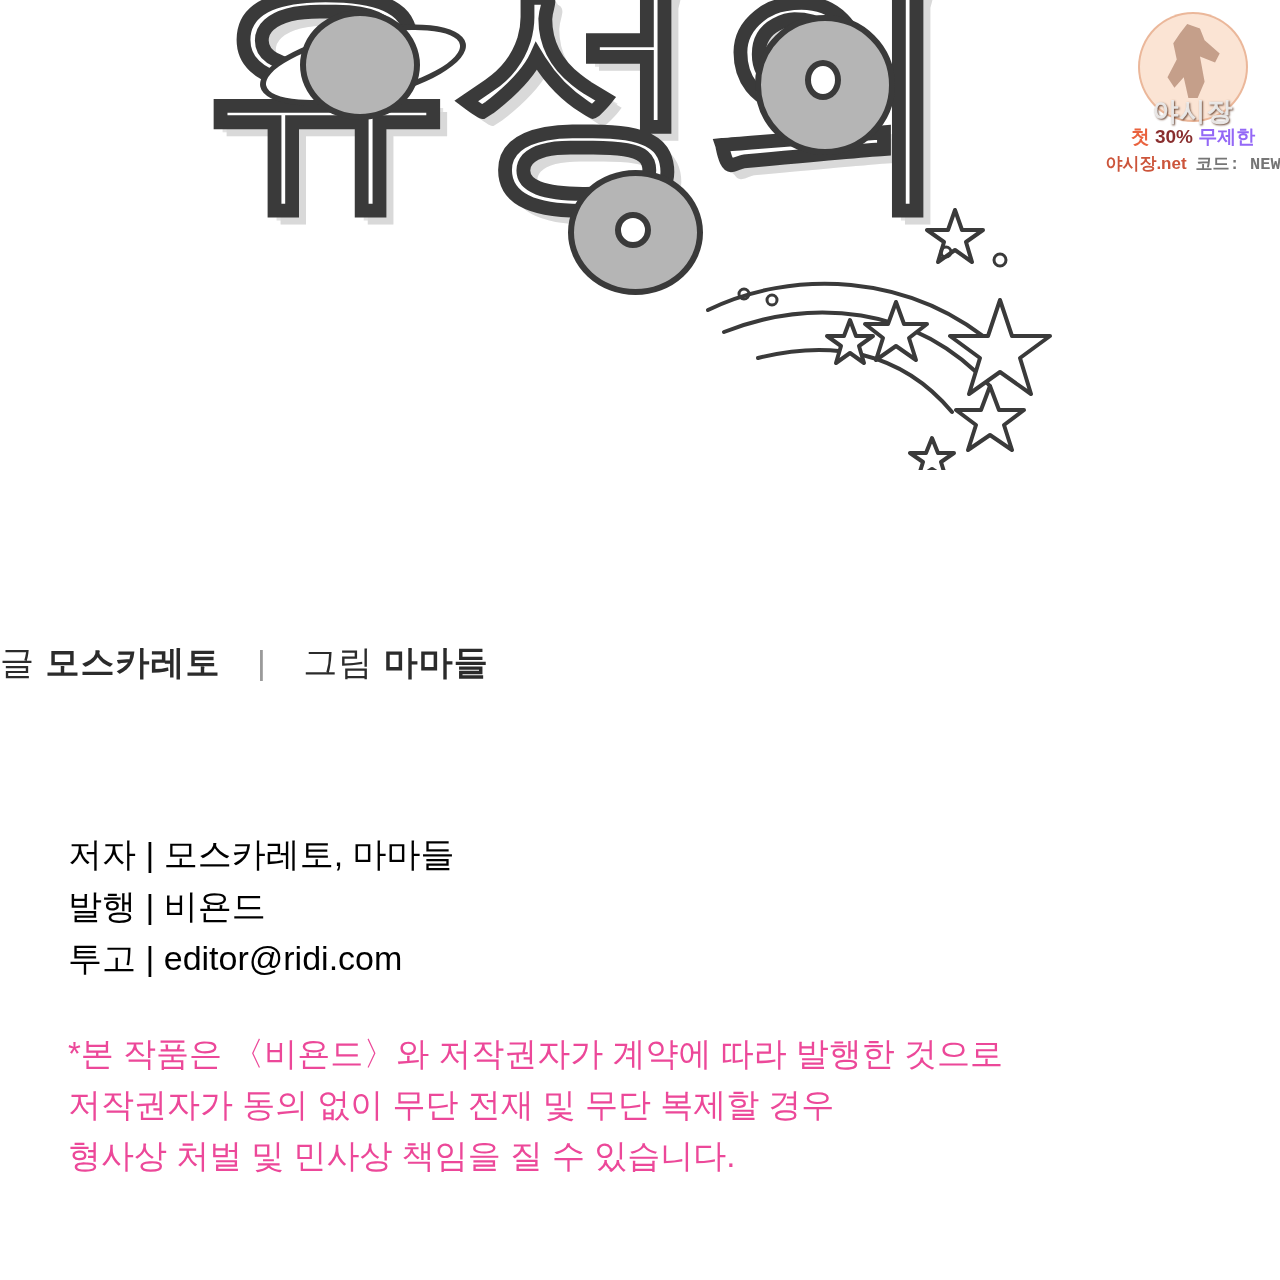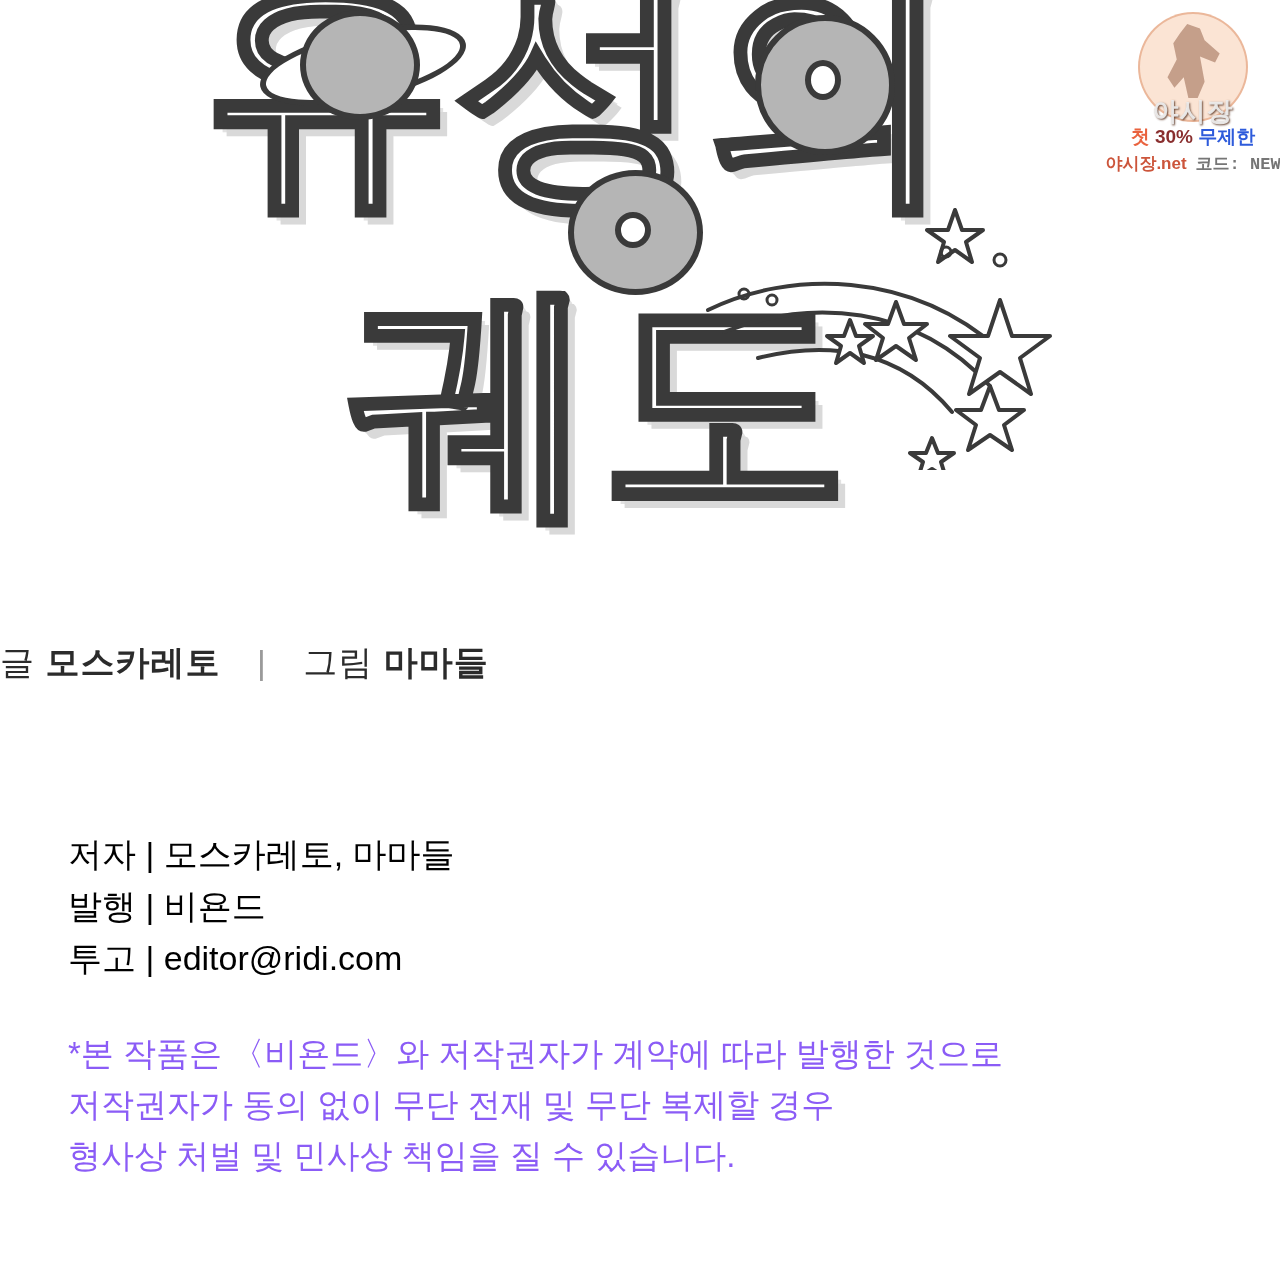--- a/index.html
+++ b/index.html
@@ -132,21 +132,21 @@
   }
   .meta div { white-space: nowrap; }
 
   
   .notice {
     position: absolute;
     left: 68px;
     top: 1028px;
     font-size: 33px;
     line-height: 51px;
-    color: #8b5cf6;
+    color: #ec4899;
   }
   .notice div { white-space: nowrap; }
 
   
   .watermark {
     position: absolute;
     right: 14px;
     top: 6px;
     width: 150px;
     height: 178px;
@@ -183,21 +183,21 @@
     left: 8px; top: 118px;
     width: 138px;
     text-align: center;
     font-size: 19px;
     font-weight: 700;
     color: #e8552e;
     text-shadow: 1px 1px 1px rgba(255,255,255,0.5);
     white-space: nowrap;
   }
   .wm-promo .pct { color: #7f1d1d; }
-  .wm-promo .free { color: #1d4ed8; }
+  .wm-promo .free { color: #8b5cf6; }
   .wm-footer {
     position: absolute;
     left: 4px; top: 146px;
     width: 146px;
     display: flex;
     justify-content: center;
     gap: 9px;
     font-size: 17px;
     font-weight: 700;
     white-space: nowrap;
@@ -206,21 +206,20 @@
   .wm-footer .code { color: #6b6b6b; font-family: Liberation Mono, monospace; }
 </style>
 </head>
 <body>
 
 <div class="page">
 
   <div class="title-art">
 
     <div class="title-text">유성의</div>
-    <div class="title-line2">궤도</div>
 
     <div class="ring"></div>
     <div class="planet planet-a"></div>
     <div class="planet planet-b"></div>
     <div class="planet-b-inner"></div>
     <div class="planet planet-c"></div>
     <div class="planet-c-inner"></div>
 
     <svg class="comet-svg" viewBox="0 0 380 270">
       <g fill="none" stroke="#3a3a3a" stroke-width="4" stroke-linecap="round">

